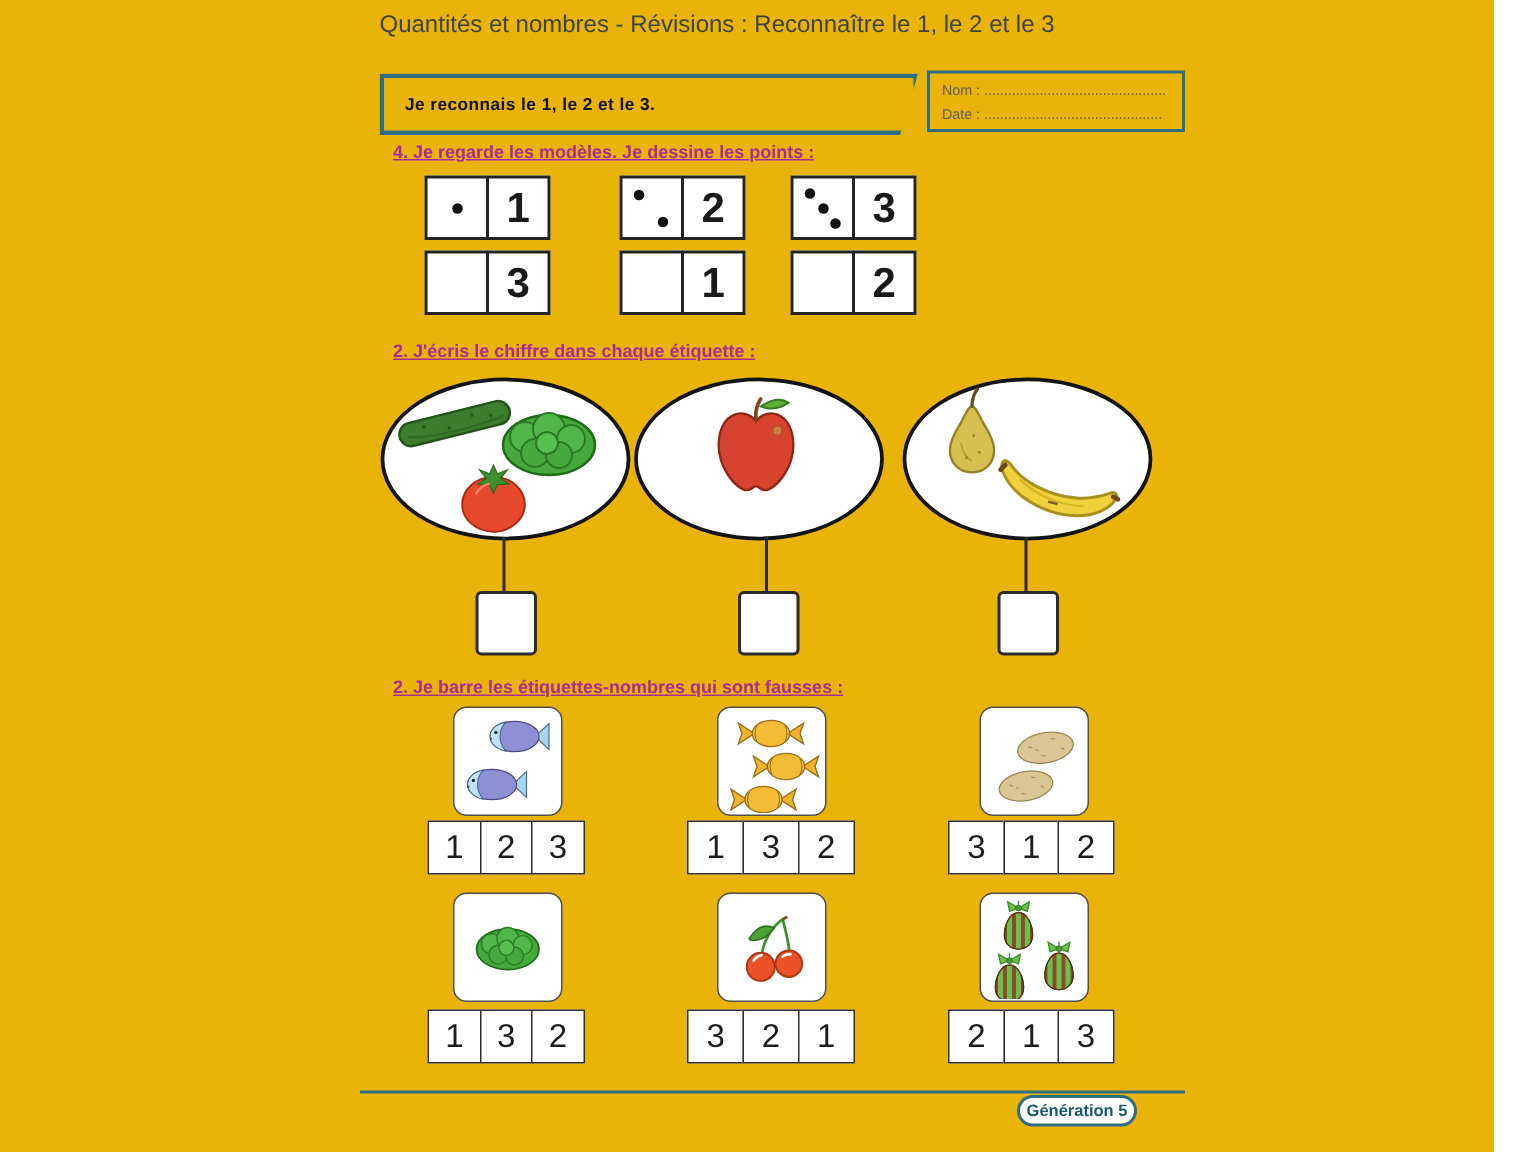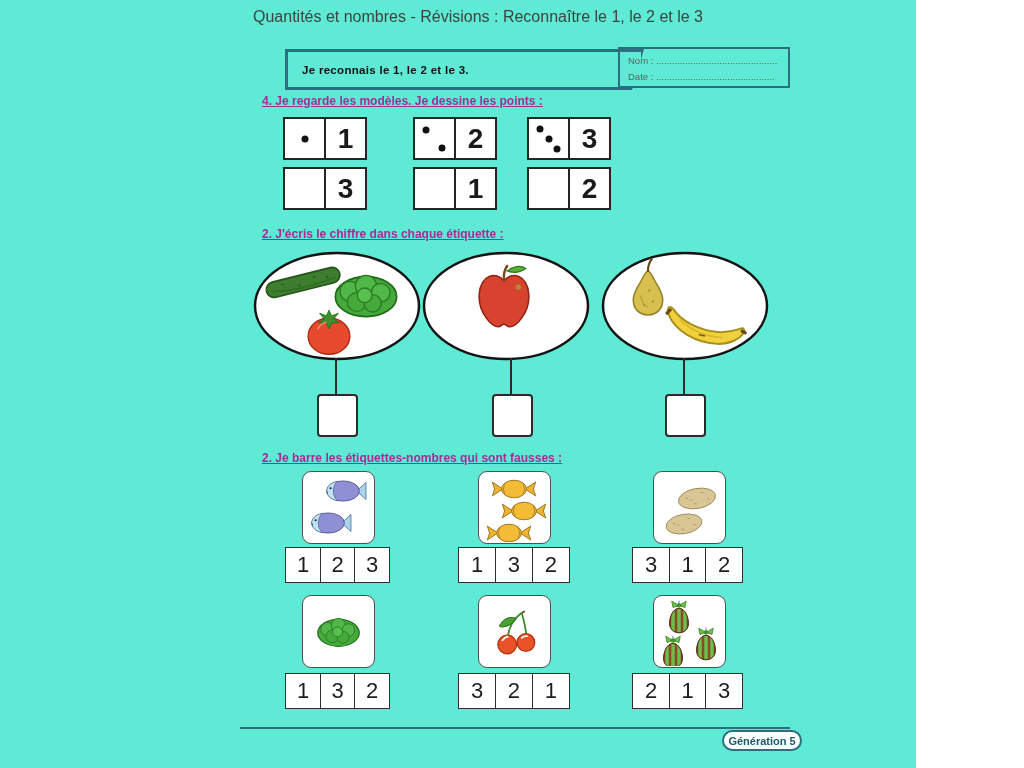--- a/index.html
+++ b/index.html
@@ -1,24 +1,24 @@
 <!DOCTYPE html>
 <html style="--teal: #2d6f80; --magenta: #a82c96;"><head>
 <meta charset="utf-8">
 <style>
   html,body{margin:0;padding:0;background:#ffffff;}
   body{font-family:"Liberation Sans", sans-serif; -webkit-font-smoothing:antialiased;}
-  #page{position:relative;width:916px;height:768px;background:#5eead4;overflow:hidden;}
+  #page{position:relative;width:996px;height:768px;background:#eab308;overflow:hidden;}
 
   .page-title{position:absolute;left:253px;top:8px;font-size:16px;color:#3d4440;}
 
   .objective-box{position:absolute;left:253px;top:49px;width:359px;height:41px;
     border:3px solid var(--teal);box-sizing:border-box;
     clip-path:polygon(0 0,100% 0,calc(100% - 12px) 100%,0 100%);
-    display:flex;align-items:center;margin-left:32px;}
+    display:flex;align-items:center;}
   .objective-label{font-size:11.5px;font-weight:700;color:#111;padding-left:14px;letter-spacing:.3px;}
 
   .nomdate-box{position:absolute;left:618px;top:47px;width:172px;height:41px;
     border:2px solid var(--teal);box-sizing:border-box;padding:4px 0 0 8px;}
   .nd-line{font-size:9.5px;color:#5f5f5f;line-height:16px;white-space:nowrap;overflow:hidden;}
 
   .sec-heading{position:absolute;font-size:12px;font-weight:700;color:var(--magenta);
     text-decoration:underline;white-space:nowrap;}
   #h1{left:262px;top:94px;} #h2{left:262px;top:227px;text-decoration:underline;} #h3{left:262px;top:451px;}
 
@@ -38,21 +38,21 @@
     box-sizing:border-box;background:#fff;}
   .strip{position:absolute;display:flex;height:36px;}
   .ncell{flex:1;border:1.5px solid #2e2e2e;background:#fff;display:flex;align-items:center;
     justify-content:center;font-size:22px;color:#1d1d1d;}
   .ncell + .ncell{margin-left:-1.5px;}
 
   .footer-line{position:absolute;left:240px;top:727px;width:550px;height:2px;background:var(--teal);}
   .footer-text{position:absolute;left:253px;top:733px;font-size:11.5px;color:#3d4a4d;}
   .badge{position:absolute;left:678px;top:730px;width:80px;height:21px;border:2px solid var(--teal);
     border-radius:12px;box-sizing:border-box;display:flex;align-items:center;justify-content:center;
-    font-size:11px;font-weight:700;color:#19596e;background:#fff;margin-left:44px;}
+    font-size:11px;font-weight:700;color:#19596e;background:#fff;}
 </style>
 </head>
 <body>
 
 <svg width="0" height="0" style="position:absolute" aria-hidden="true">
 <defs>
   <symbol id="sym-cucumber" viewBox="0 0 100 42">
     <g transform="rotate(-14 50 21)">
       <rect x="4" y="12" width="92" height="19" rx="9.5" fill="#3c7d2e" stroke="#235418" stroke-width="2"></rect>
       <path d="M10 23 q 30 8 80 2" stroke="#2c6220" stroke-width="2" fill="none" opacity="0.7"></path>

